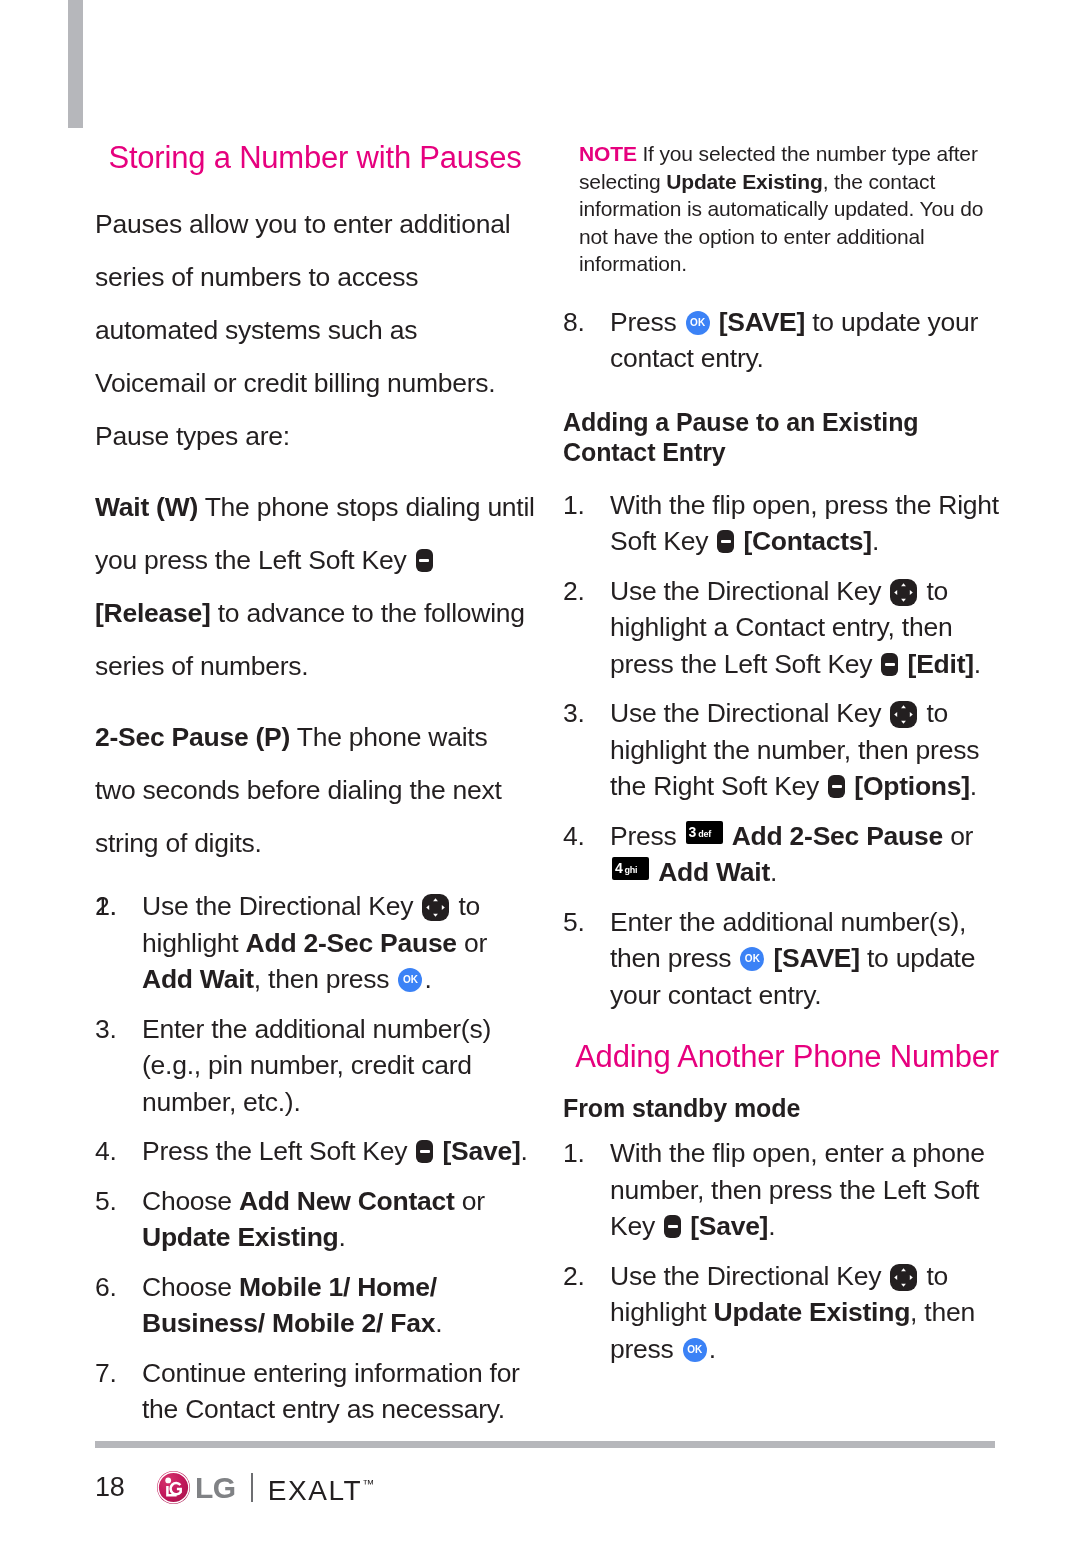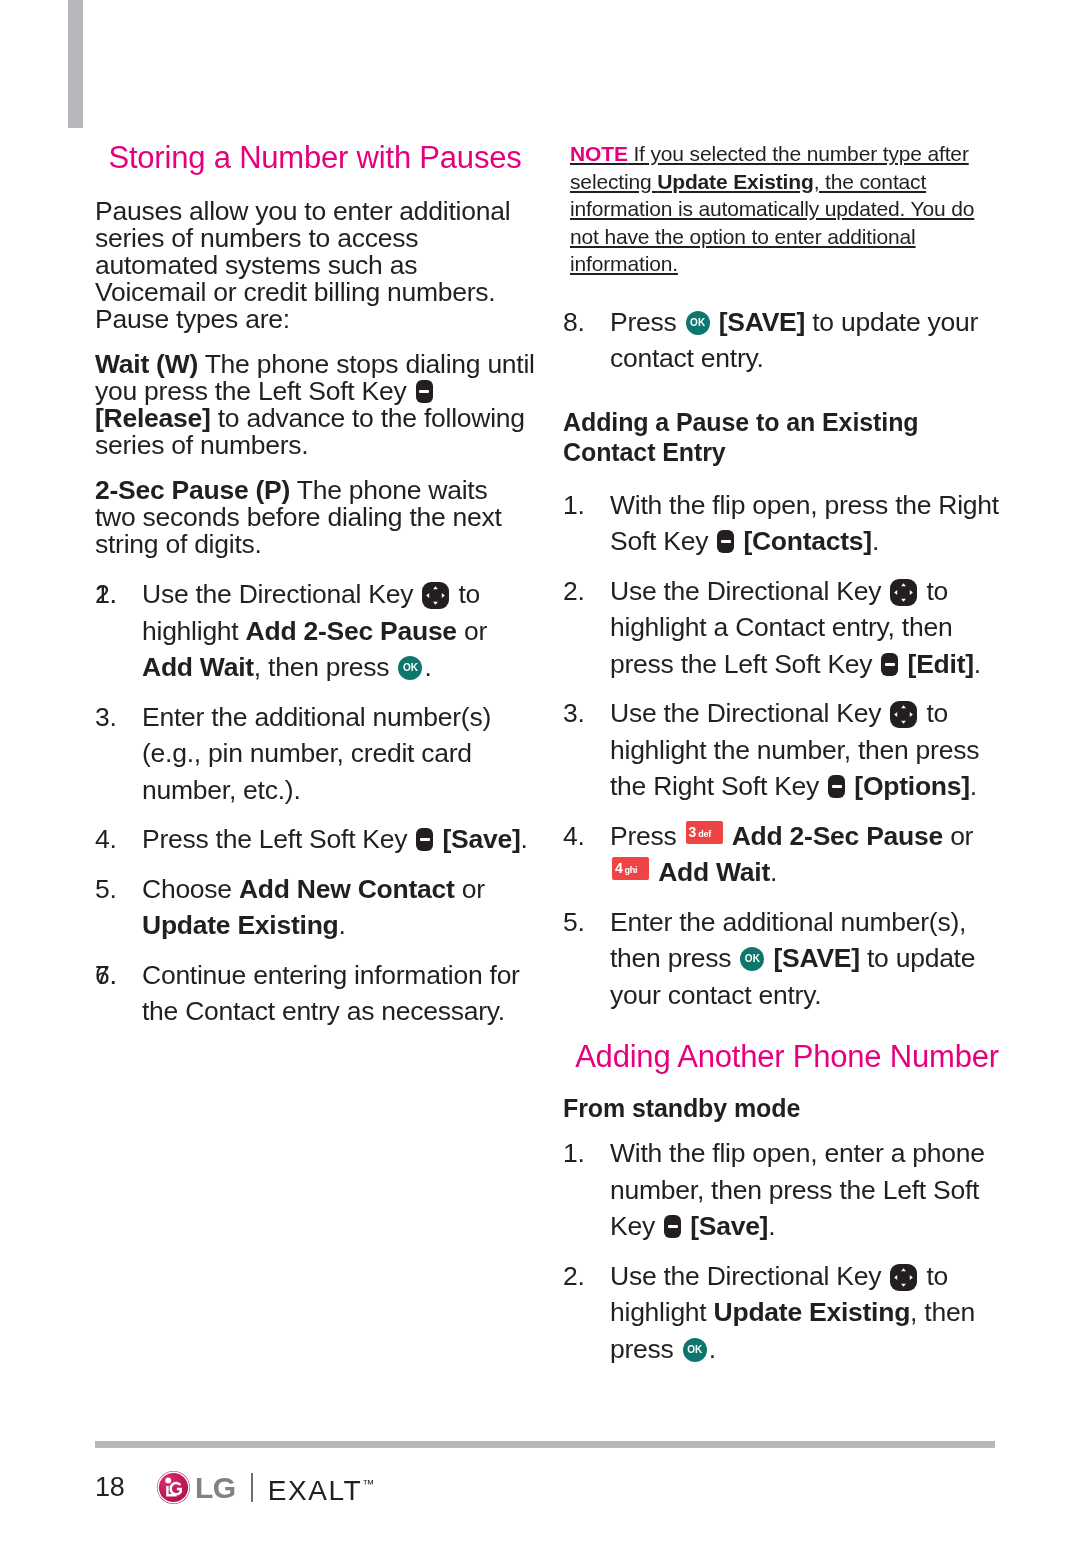--- a/index.html
+++ b/index.html
@@ -67,33 +67,32 @@
     line-height: 30px;
     font-weight: bold;
     margin: 30px 0 20px 0;
     letter-spacing: -0.1px;
   }
   .h-bold.sub { margin: 20px 0 12px 0; }
 
   
   p.body {
     font-size: 26.5px;
-    line-height: 27px;
+    line-height: 53px;
     margin: 4px 0 18px 0;
     letter-spacing: -0.25px;
   }
   b, .b { font-weight: bold; }
 
   
   .note {
     font-size: 21px;
     line-height: 27.5px;
-    margin: 0 0 26px 7px;
+    margin: 0 0 26px 16px;
     letter-spacing: -0.15px;
-    text-decoration: underline;
   }
   .note .note-label {
     color: #e6007e;
     font-weight: bold;
   }
 
   
   ol.steps {
     list-style: none;
     margin: 0;
@@ -147,21 +146,21 @@
     background: #231f20;
     border-radius: 9px;
     margin: 0 2px;
     vertical-align: -6px;
   }
   .key-dir svg { display: block; }
   
   .key-ok {
     width: 24px;
     height: 24px;
-    background: #0f766e;
+    background: #3b82f6;
     border-radius: 50%;
     margin: 0 2px;
     vertical-align: -4px;
   }
   .key-ok > span {
     position: absolute;
     left: 0;
     top: 0;
     width: 24px;
     height: 24px;
@@ -169,21 +168,21 @@
     text-align: center;
     font-size: 10px;
     font-weight: bold;
     color: #ffffff;
     letter-spacing: 0px;
   }
   
   .key-num {
     min-width: 37px;
     height: 23px;
-    background: #ef4444;
+    background: #000000;
     border-radius: 2px;
     margin: 0 2px;
     vertical-align: -3px;
     padding: 0 3px;
     box-sizing: border-box;
     white-space: nowrap;
   }
   .key-num .d {
     display: inline-block;
     color: #ffffff;
@@ -289,21 +288,21 @@
       <li><span class="num">1.</span></li>
       <li><span class="num">2.</span><span class="seg"><span>Use the Directional Key </span><span class="key key-dir"><svg width="27" height="27" viewBox="0 0 27 27">
                 <path d="M13.5 4.2 l2.4 3.0 h-4.8 z" fill="#ffffff"></path>
                 <path d="M13.5 22.8 l-2.4 -3.0 h4.8 z" fill="#ffffff"></path>
                 <path d="M4.2 13.5 l3.0 -2.4 v4.8 z" fill="#ffffff"></path>
                 <path d="M22.8 13.5 l-3.0 2.4 v-4.8 z" fill="#ffffff"></path>
               </svg></span><span> to highlight </span><span class="b">Add 2-Sec Pause</span><span> or </span><span class="b">Add Wait</span><span>, then press </span><span class="key key-ok"><span>OK</span></span><span>.</span></span></li>
       <li><span class="num">3.</span><span class="seg"><span>Enter the additional number(s) (e.g., pin number, credit card number, etc.).</span></span></li>
       <li><span class="num">4.</span><span class="seg"><span>Press the Left Soft Key </span><span class="key key-soft"></span><span> </span><span class="b">[Save]</span><span>.</span></span></li>
       <li><span class="num">5.</span><span class="seg"><span>Choose </span><span class="b">Add New Contact</span><span> or </span><span class="b">Update Existing</span><span>.</span></span></li>
-      <li><span class="num">6.</span></li>
+      <li><span class="num">6.</span><span class="seg"><span>Choose </span><span class="b">Mobile 1/ Home/ Business/ Mobile 2/ Fax</span><span>.</span></span></li>
       <li><span class="num">7.</span><span class="seg"><span>Continue entering information for the Contact entry as necessary.</span></span></li>
     </ol>
   </div>
 
   <div class="col col-right">
 
     <p class="note">
       <span class="note-label">NOTE</span><span> If you selected the number type after selecting </span><span class="b">Update Existing</span><span>, the contact information is automatically updated. You do not have the option to enter additional information.</span>
     </p>
 

